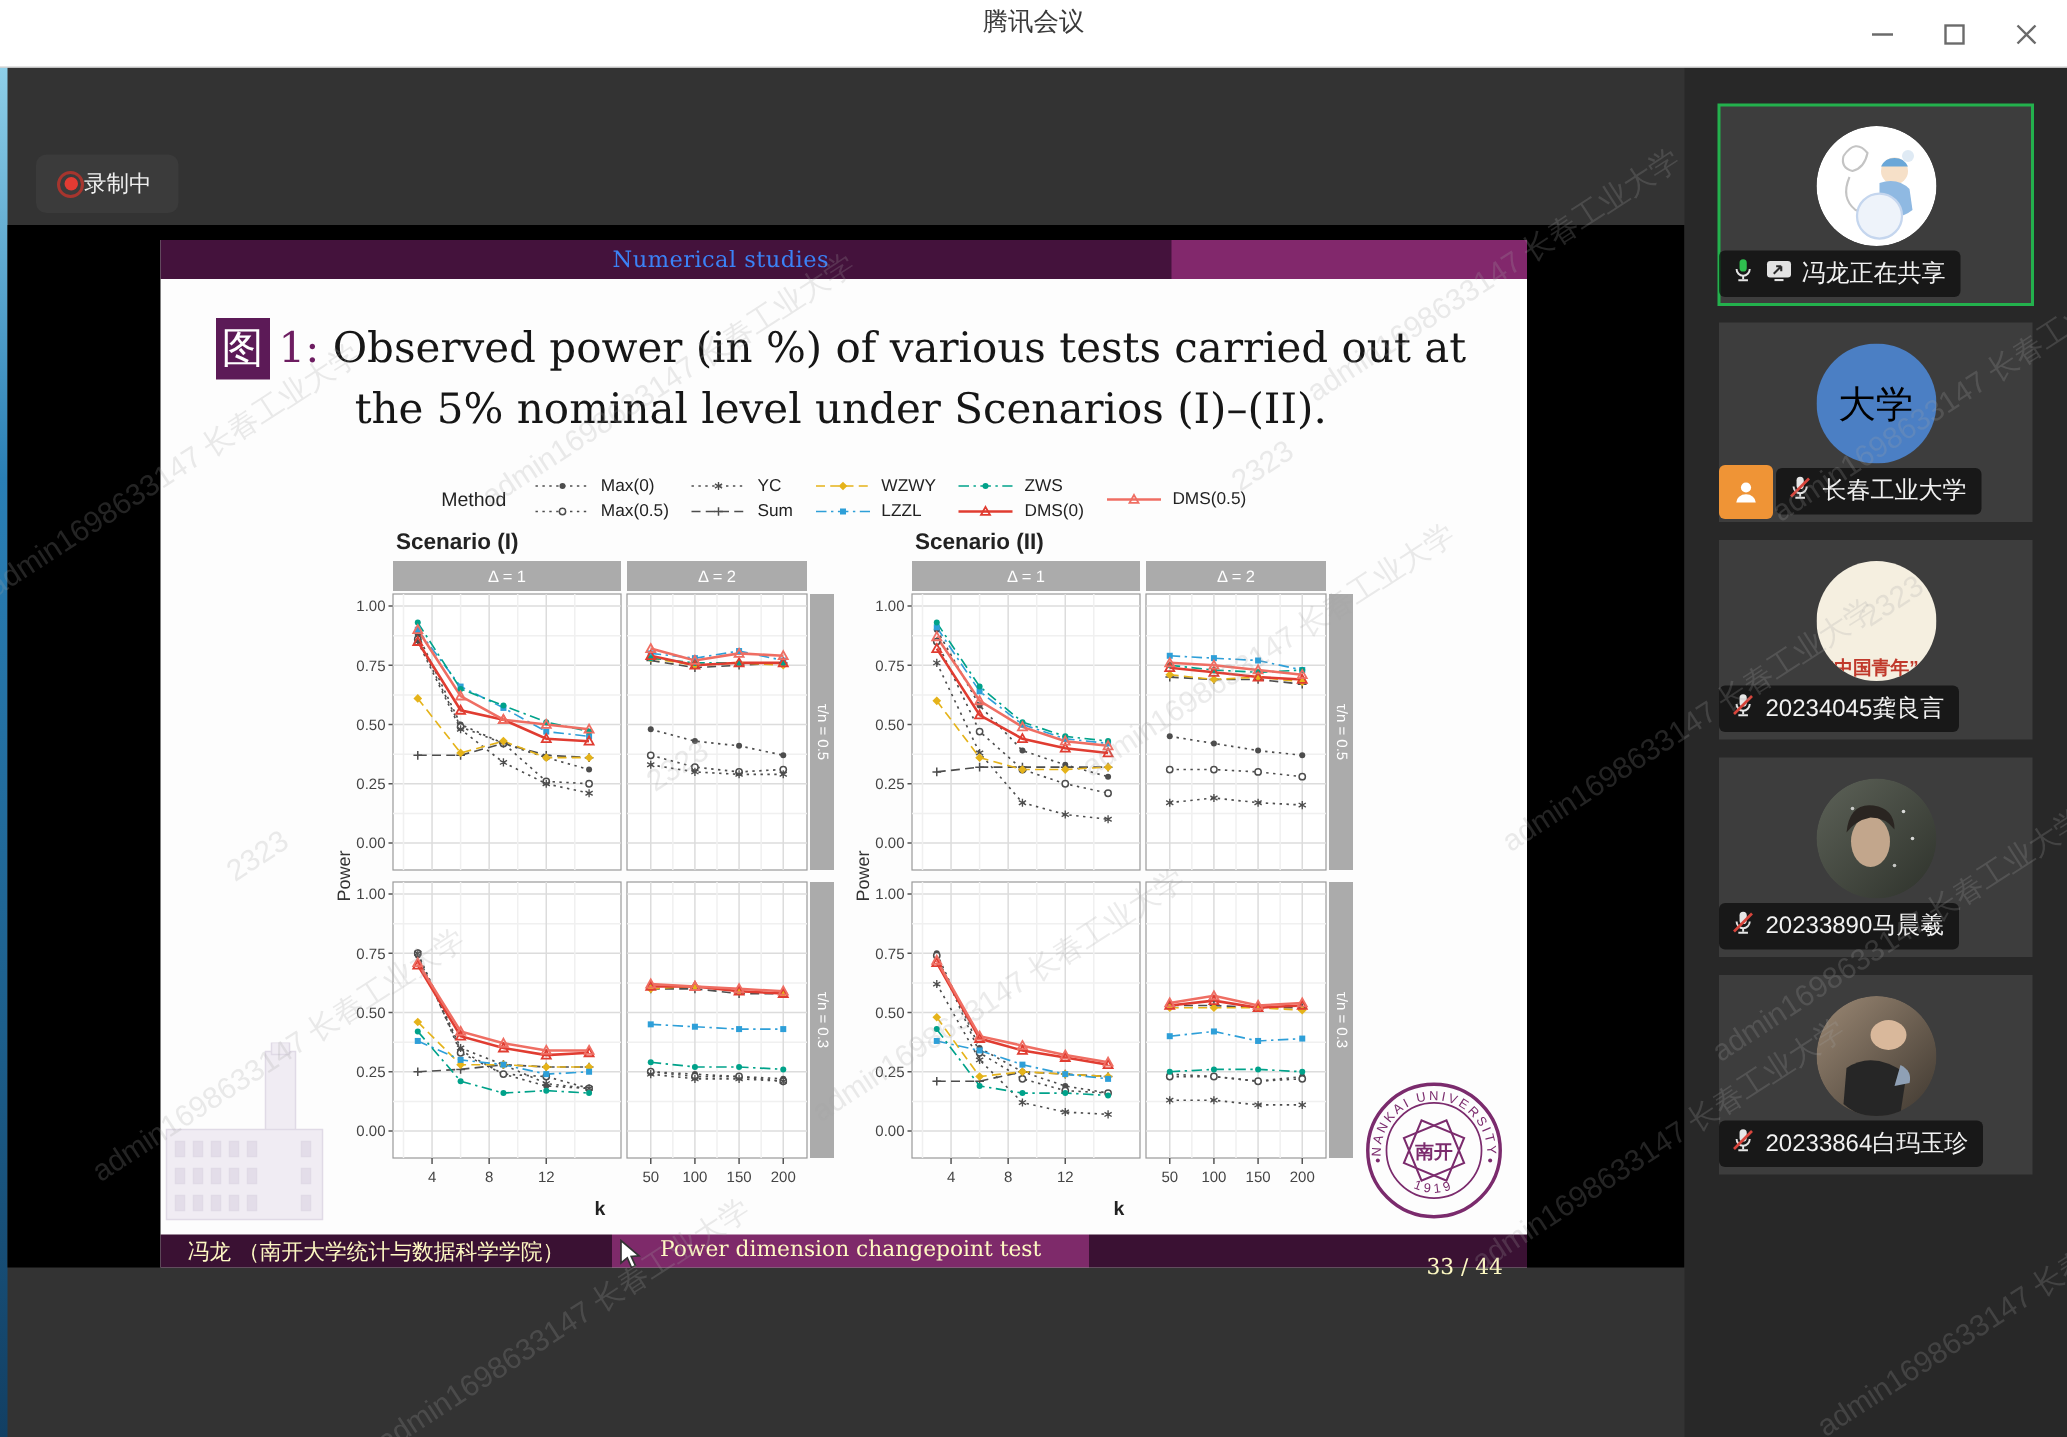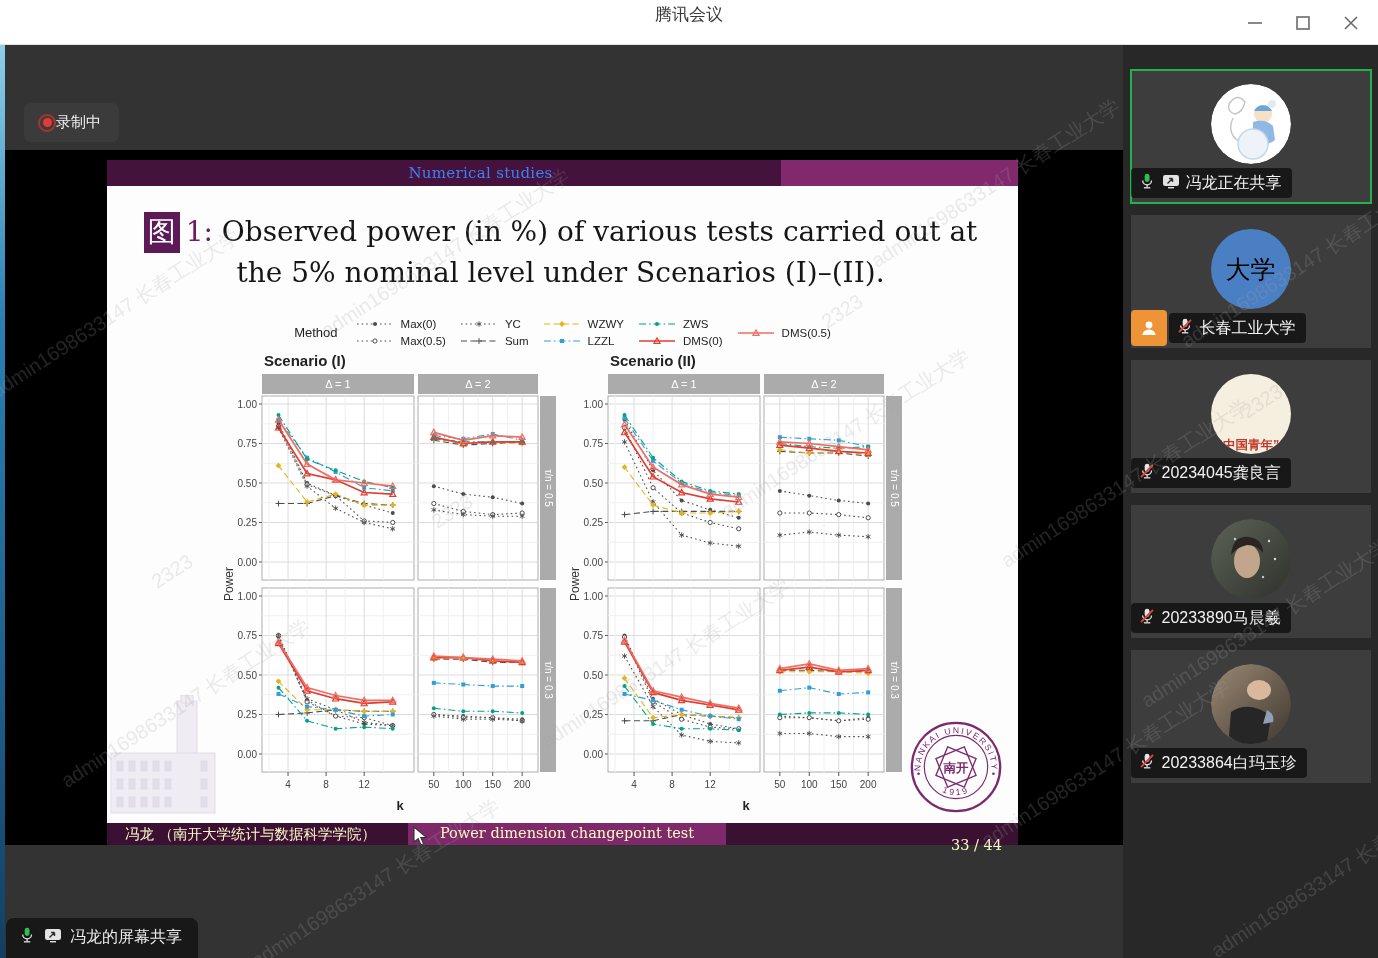--- a/index.html
+++ b/index.html
@@ -51,21 +51,21 @@
   .building{position:absolute;left:2px;bottom:30px;opacity:.55;}
   .cursor{position:absolute;left:408px;top:676px;z-index:40;}
   
   .share-banner{position:absolute;left:6px;bottom:0;background:rgba(22,22,22,.92);
                 border-radius:8px 8px 0 0;display:flex;align-items:center;gap:8px;
                 padding:8px 16px 10px 12px;z-index:6;}
   .share-banner span{color:#ededed;font-size:16px;}
   
   .sidebar{position:absolute;right:0;top:0;width:255px;height:913px;background:#282828;
            padding-top:25px;}
-  .tile{position:relative;width:240px;height:133px;background:#3d3d3d;margin:0 auto 12px auto;}
+  .tile{position:relative;width:209px;height:133px;background:#3d3d3d;margin:0 auto 12px auto;}
   .tile.sharing{outline:2px solid #23b14d;outline-offset:-1px;}
   .tile .avatar{position:absolute;left:50%;top:14px;transform:translateX(-50%);
                 width:80px;height:80px;border-radius:50%;overflow:hidden;}
   .tile .label{position:absolute;left:0;bottom:5px;background:rgba(0,0,0,.6);border-radius:4px;
                display:flex;align-items:center;gap:6px;padding:4px 10px 4px 7px;max-width:238px;}
   .tile .label span{color:#f2f2f2;font-size:16px;white-space:nowrap;}
   .tile .host-badge{position:absolute;left:0;bottom:2px;width:36px;height:36px;background:#ef9436;
                     border-radius:4px;display:flex;align-items:center;justify-content:center;z-index:2;}
   .tile .label.offset{left:38px;}
   .avatar-text{width:100%;height:100%;display:flex;align-items:center;justify-content:center;
@@ -893,34 +893,20 @@
           </div>
         </div>
 
         <div class="cursor">
           <svg width="18" height="21">
               <path d="M1,1 L1,16 L5.2,12.6 L8,19 L10.6,17.8 L7.8,11.6 L13,11.2 Z" fill="#fff" stroke="#333" stroke-width="1.1"></path>
             </svg>
         </div>
       </div>
 
-      <div class="share-banner">
-        <span class="ic" id="banner-mic"><svg width="18" height="18">
-              <rect x="6.7" y="1.8" width="4.8" height="8.2" rx="2.4" fill="#2fbf4f"></rect>
-              <path d="M4.7 8.4 a4.4 4.4 0 0 0 8.8 0" fill="none" stroke="#e6e6e6" stroke-width="1.3"></path>
-              <line x1="9.1" y1="13" x2="9.1" y2="15.2" stroke="#e6e6e6" stroke-width="1.3"></line>
-              <line x1="5.9" y1="15.8" x2="12.3" y2="15.8" stroke="#e6e6e6" stroke-width="1.3"></line>
-            </svg></span>
-        <span class="ic" id="banner-share"><svg width="18" height="15">
-              <rect x="1" y="1" width="16" height="11" rx="2.2" fill="#e3e3e3"></rect>
-              <path d="M5.5 9.5 L10.5 4.5 M10.5 4.5 h-3.4 M10.5 4.5 v3.4" stroke="#2a2a2a" stroke-width="1.4" fill="none"></path>
-              <rect x="6" y="13" width="6" height="1.4" fill="#e3e3e3"></rect>
-            </svg></span>
-        <span>冯龙的屏幕共享</span>
-      </div>
     </div>
 
     <div class="sidebar" id="sidebar">
         <div class="tile sharing">
           <div class="avatar"><svg width="80" height="80">
               <circle cx="40" cy="40" r="40" fill="#ffffff"></circle>
               <path d="M18 20 q8 -12 16 -2 q-2 10 -10 12 q-8 -2 -6 -10" fill="none" stroke="#c4c4c4" stroke-width="1.4"></path>
               <path d="M22 34 q-6 14 4 22 q10 4 14 -4" fill="none" stroke="#c4c4c4" stroke-width="1.4"></path>
               <circle cx="52" cy="30" r="9" fill="#f6e0c8"></circle>
               <path d="M43 27 a10 10 0 0 1 18 0 Z" fill="#6aa7d8"></path>

